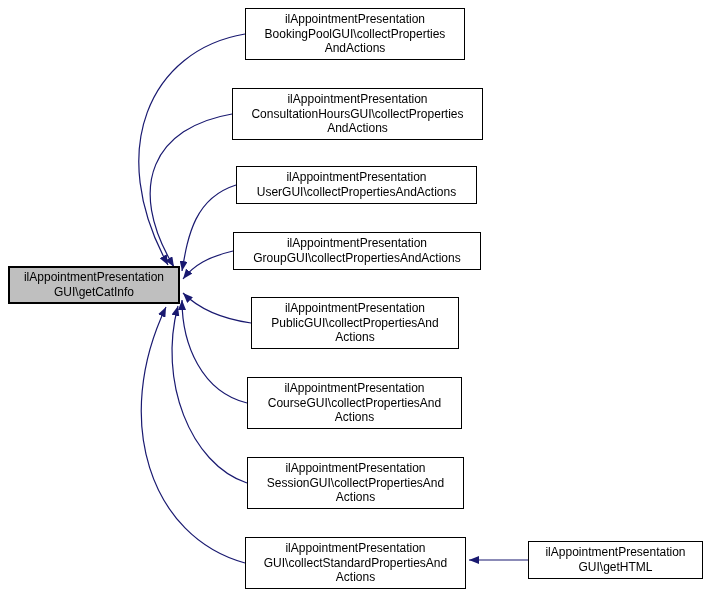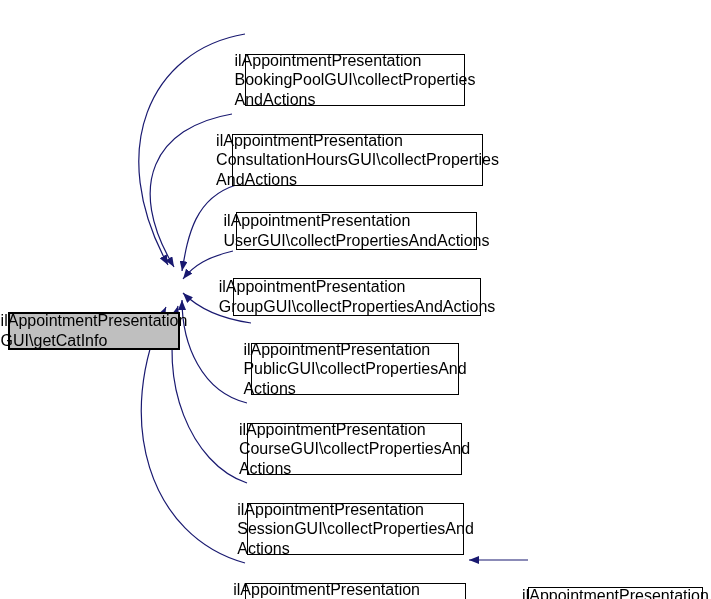--- a/index.html
+++ b/index.html
@@ -21,29 +21,28 @@
     top: 0;
     width: 711px;
     height: 599px;
   }
   .node {
     position: absolute;
     box-sizing: border-box;
     border: 1px solid #000000;
     background: #ffffff;
     color: #000000;
-    font-size: 16px;
+    font-size: 12px;
     line-height: 1.22;
-    text-align: left;
+    text-align: center;
     display: flex;
     align-items: center;
     justify-content: center;
     white-space: pre-line;
     cursor: pointer;
-    margin-top: 46px;
   }
   .node.highlight {
     background: #bfbfbf;
     border-width: 2px;
     font-weight: normal;
   }
   .edge {
     fill: none;
     stroke: #191970;
     stroke-width: 1.2;

